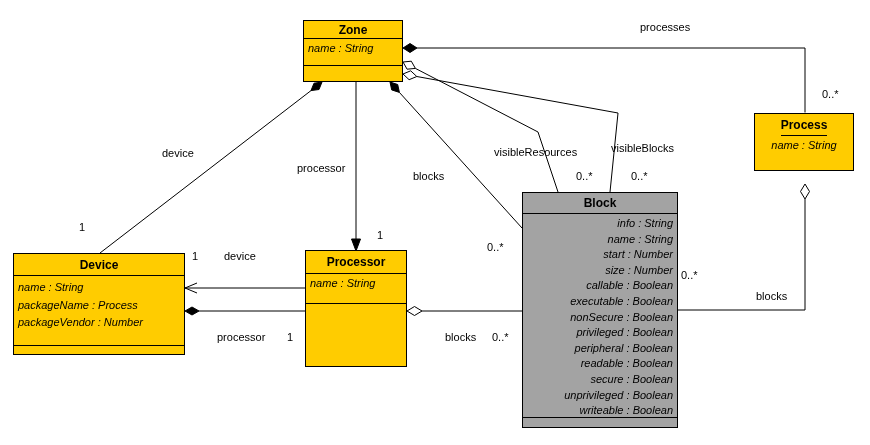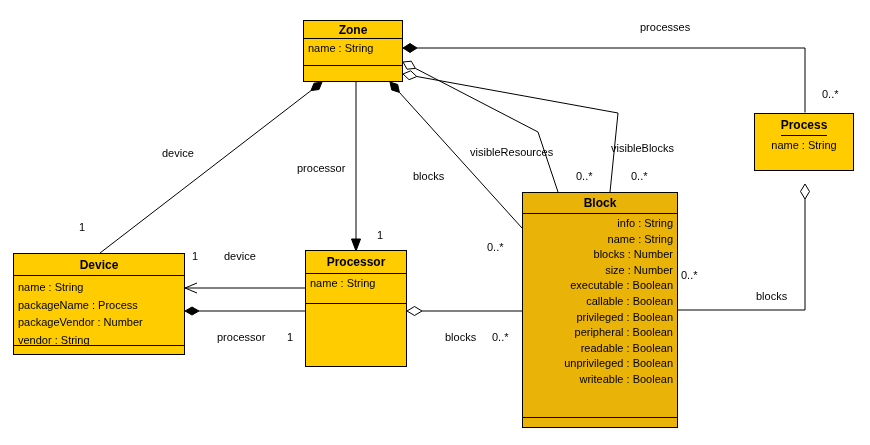--- a/index.html
+++ b/index.html
@@ -10,21 +10,21 @@
   #edges{position:absolute;left:0;top:0;width:870px;height:445px;}
   .uml-class{
     position:absolute;box-sizing:border-box;background:#FFCC00;
     border:1px solid #000;display:flex;flex-direction:column;
   }
   .uml-title{
     font-weight:bold;font-size:12px;text-align:center;border-bottom:1px solid #000;
     display:flex;align-items:center;justify-content:center;flex:0 0 auto;
   }
   .uml-attrs{flex:1 1 auto;font-size:11px;padding:3px 4px 0 4px;overflow:hidden;}
-  .uml-attr{white-space:nowrap;}
+  .uml-attr{white-space:nowrap;font-style:italic;}
   .uml-empty{flex:0 0 auto;border-top:1px solid #000;}
   .edge-label{position:absolute;font-size:11px;white-space:nowrap;}
   
   .attrs-device .uml-attr{line-height:17.5px;}
   .attrs-block{padding-top:2px;}
   .attrs-block .uml-attr{line-height:15.6px;text-align:right;}
 </style>
 </head>
 <body>
 
@@ -90,45 +90,46 @@
     </div>
     <div class="uml-empty" style="height:15px"></div>
   </div>
 
   <div class="uml-class" style="left: 13px; top: 253px; width: 172px; height: 102px; background: rgb(255, 204, 0); border-color: rgb(0, 0, 0);">
     <div class="uml-title" style="height:21px">Device</div>
     <div class="uml-attrs attrs-device">
       <div class="uml-attr">name : String</div>
       <div class="uml-attr">packageName : Process</div>
       <div class="uml-attr">packageVendor : Number</div>
-      <div class="uml-attr">vendor : String</div>
     </div>
     <div class="uml-empty" style="height:8px"></div>
   </div>
 
   <div class="uml-class" style="left: 305px; top: 250px; width: 102px; height: 117px; background: rgb(255, 204, 0); border-color: rgb(0, 0, 0);">
     <div class="uml-title" style="height:22px">Processor</div>
     <div class="uml-attrs" style="flex:0 0 26px">
       <div class="uml-attr">name : String</div>
     </div>
     <div class="uml-empty" style="flex:1 1 auto"></div>
   </div>
 
-  <div class="uml-class" style="left: 522px; top: 192px; width: 156px; height: 236px; background: #eab308; border-color: rgb(0, 0, 0);">
+  <div class="uml-class" style="left: 522px; top: 192px; width: 156px; height: 236px; background: #a3a3a3; border-color: rgb(0, 0, 0);">
     <div class="uml-title" style="height:20px">Block</div>
     <div class="uml-attrs attrs-block">
       <div class="uml-attr">info : String</div>
       <div class="uml-attr">name : String</div>
-      <div class="uml-attr">blocks : Number</div>
+      <div class="uml-attr">start : Number</div>
       <div class="uml-attr">size : Number</div>
+      <div class="uml-attr">callable : Boolean</div>
       <div class="uml-attr">executable : Boolean</div>
-      <div class="uml-attr">callable : Boolean</div>
+      <div class="uml-attr">nonSecure : Boolean</div>
       <div class="uml-attr">privileged : Boolean</div>
       <div class="uml-attr">peripheral : Boolean</div>
       <div class="uml-attr">readable : Boolean</div>
+      <div class="uml-attr">secure : Boolean</div>
       <div class="uml-attr">unprivileged : Boolean</div>
       <div class="uml-attr">writeable : Boolean</div>
     </div>
     <div class="uml-empty" style="height:9px"></div>
   </div>
 
   <div class="uml-class" style="left: 754px; top: 113px; width: 100px; height: 58px; background: rgb(255, 204, 0); border-color: rgb(0, 0, 0); align-items: center;">
     <div class="uml-title" style="height:21px">Process</div>
     <div class="uml-attrs" style="flex:0 0 22px">
       <div class="uml-attr">name : String</div>
@@ -137,21 +138,21 @@
   </div>
 
   <span class="edge-label" style="left:640px;top:21px">processes</span>
   <span class="edge-label" style="left:822px;top:88px">0..*</span>
   <span class="edge-label" style="left:162px;top:147px">device</span>
   <span class="edge-label" style="left:79px;top:221px">1</span>
   <span class="edge-label" style="left:297px;top:162px">processor</span>
   <span class="edge-label" style="left:377px;top:229px">1</span>
   <span class="edge-label" style="left:413px;top:170px">blocks</span>
   <span class="edge-label" style="left:487px;top:241px">0..*</span>
-  <span class="edge-label" style="left:470px;top:146px">visibleResources</span>
+  <span class="edge-label" style="left:494px;top:146px">visibleResources</span>
   <span class="edge-label" style="left:576px;top:170px">0..*</span>
   <span class="edge-label" style="left:611px;top:142px">visibleBlocks</span>
   <span class="edge-label" style="left:631px;top:170px">0..*</span>
   <span class="edge-label" style="left:192px;top:250px">1</span>
   <span class="edge-label" style="left:224px;top:250px">device</span>
   <span class="edge-label" style="left:217px;top:331px">processor</span>
   <span class="edge-label" style="left:287px;top:331px">1</span>
   <span class="edge-label" style="left:445px;top:331px">blocks</span>
   <span class="edge-label" style="left:492px;top:331px">0..*</span>
   <span class="edge-label" style="left:681px;top:269px">0..*</span>

